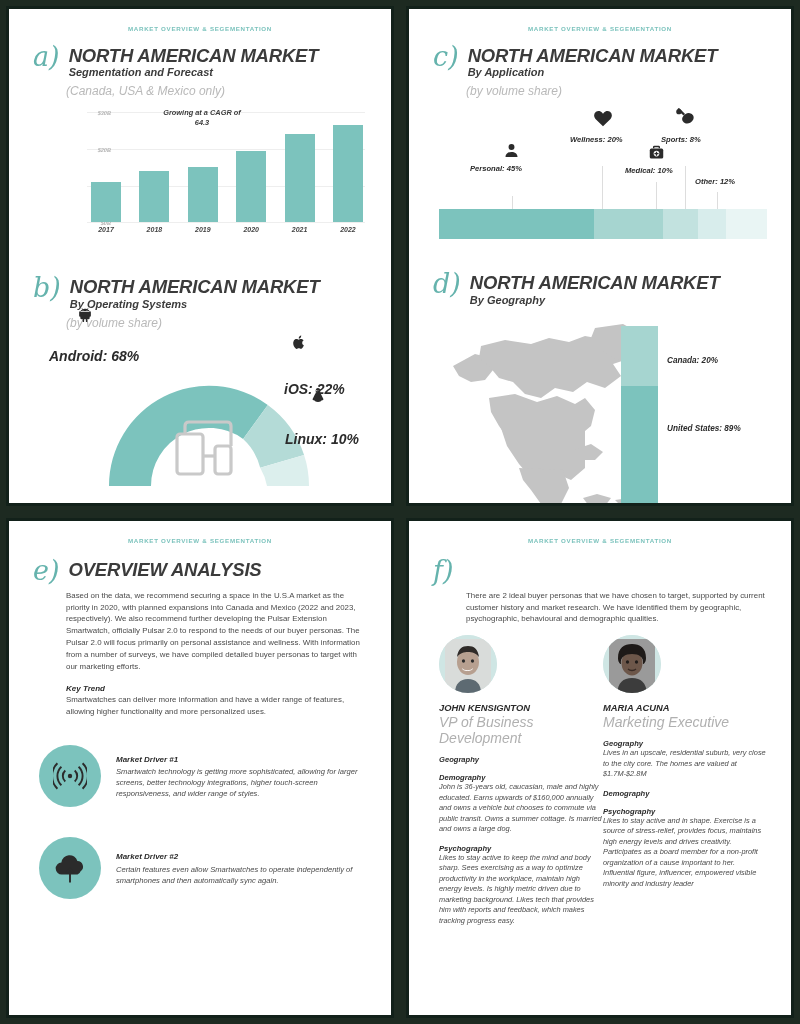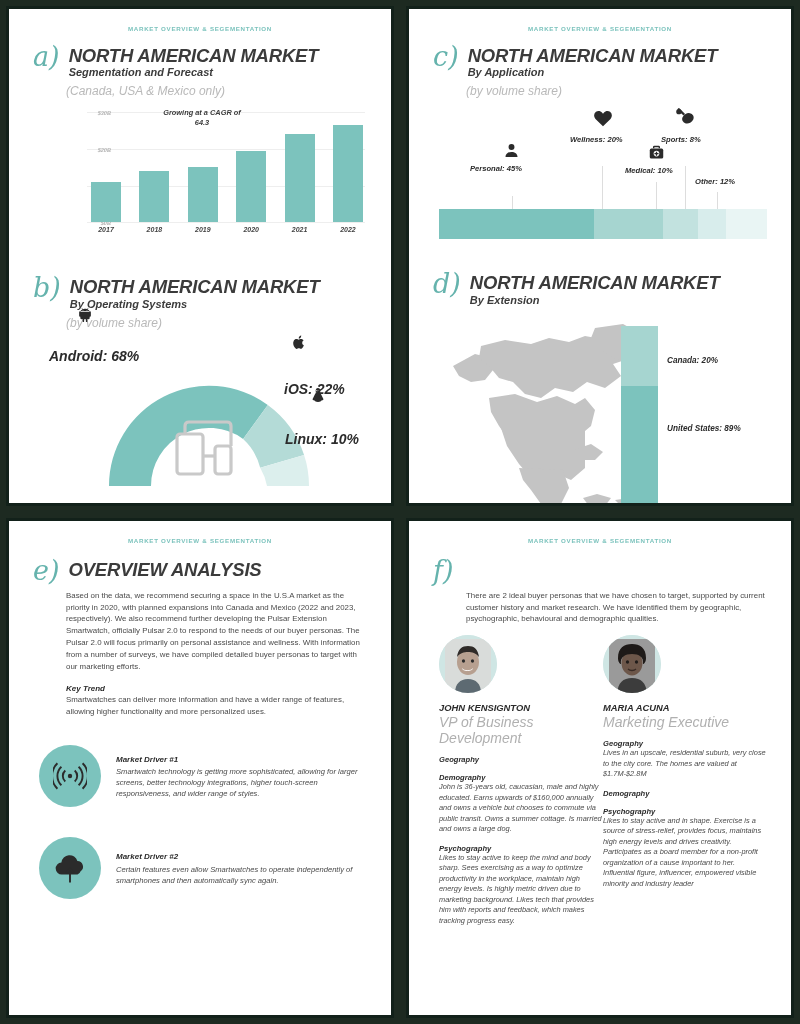--- a/index.html
+++ b/index.html
@@ -269,21 +269,21 @@
         <div style="flex:10; background:#c2e2df;"></div>
         <div style="flex:8;  background:#d8edec;"></div>
         <div style="flex:12; background:#e9f5f4;"></div>
       </div>
     </div>
 
     <div class="sec" style="margin-top:34px">
       <div class="letter">d</div>
       <div>
         <div class="h-main">NORTH AMERICAN MARKET</div>
-        <div class="h-sub">By Extension</div>
+        <div class="h-sub">By Geography</div>
       </div>
     </div>
 
     <div class="geo">
       <svg width="210" height="220" viewBox="0 0 210 220" style="position:absolute;left:36px;top:6px">
         <g fill="#c4c4c4">
           <path d="M8 48 L30 36 L46 40 L52 34 L66 36 L62 46 L48 52 L40 62 L26 64 L14 58 Z"></path>
           <path d="M36 28 L60 22 L86 26 L104 20 L124 24 L140 18 L162 22 L176 16 L192 24 L186 40 L168 46 L176 58 L160 70 L142 64 L128 74 L110 70 L96 80 L80 76 L68 64 L54 60 L44 48 L34 40 Z"></path>
           <path d="M150 10 L178 6 L196 16 L190 34 L172 42 L156 32 L146 20 Z"></path>
           <path d="M44 80 L70 76 L92 84 L112 78 L130 86 L140 80 L150 92 L146 108 L134 118 L120 112 L108 124 L92 120 L78 130 L64 122 L54 108 L46 94 Z"></path>

